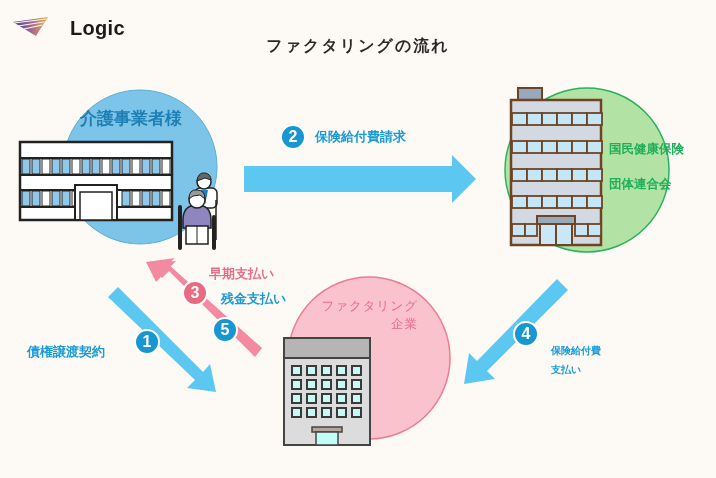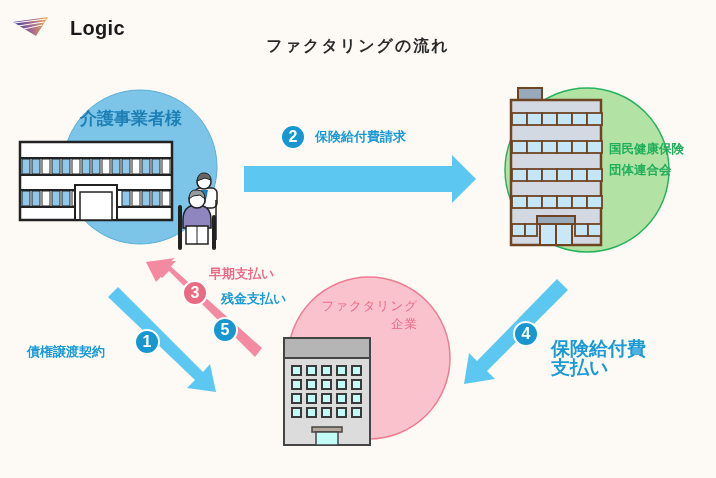--- a/index.html
+++ b/index.html
@@ -196,37 +196,37 @@
 </svg>
 
 <div class="abs logo-text">Logic</div>
 
 <div class="abs title">ファクタリングの流れ</div>
 
 <div class="abs lbl lbl-blue-dark" style="left:80px; top:107px; font-size:17px;">介護事業者様</div>
 
 <div class="abs lbl lbl-green" style="left:609px; top:141px; font-size:12.5px; width:90px;">
   <div>国民健康保険</div>
-  <div style="margin-top:4px;">団体連合会</div>
+  <div style="margin-top:18px;">団体連合会</div>
 </div>
 
 <div class="abs lbl lbl-pink" style="left:318px; top:298px; font-size:12.5px; text-align:right; width:100px; font-weight:normal; letter-spacing:1px;">
   <div>ファクタリング</div>
   <div style="margin-top:1px;">企業</div>
 </div>
 
 <div class="abs badge badge-blue" style="left:280px; top:124px;">2</div>
 <div class="abs lbl lbl-blue" style="left:315px; top:128px; font-size:13px;text-align:right;">保険給付費請求</div>
 
 <div class="abs badge badge-blue" style="left:134px; top:329px;">1</div>
 <div class="abs lbl lbl-blue" style="left:27px; top:343px; font-size:13px;">債権譲渡契約</div>
 
 <div class="abs badge badge-pink" style="left:182px; top:280px;">3</div>
 <div class="abs lbl lbl-pink" style="left:209px; top:265px; font-size:13px;">早期支払い</div>
 
 <div class="abs badge badge-blue" style="left:212px; top:317px;">5</div>
 <div class="abs lbl lbl-blue" style="left:221px; top:290px; font-size:13px;">残金支払い</div>
 
 <div class="abs badge badge-blue" style="left:513px; top:321px;">4</div>
-<div class="abs lbl lbl-blue" style="left:551px; top:341px; font-size:19px; line-height:19px;font-family:Liberation Mono, monospace;">
+<div class="abs lbl lbl-blue" style="left:551px; top:341px; font-size:10px; line-height:19px;">
   <div>保険給付費</div>
   <div>支払い</div>
 </div>
 
 </body></html>

